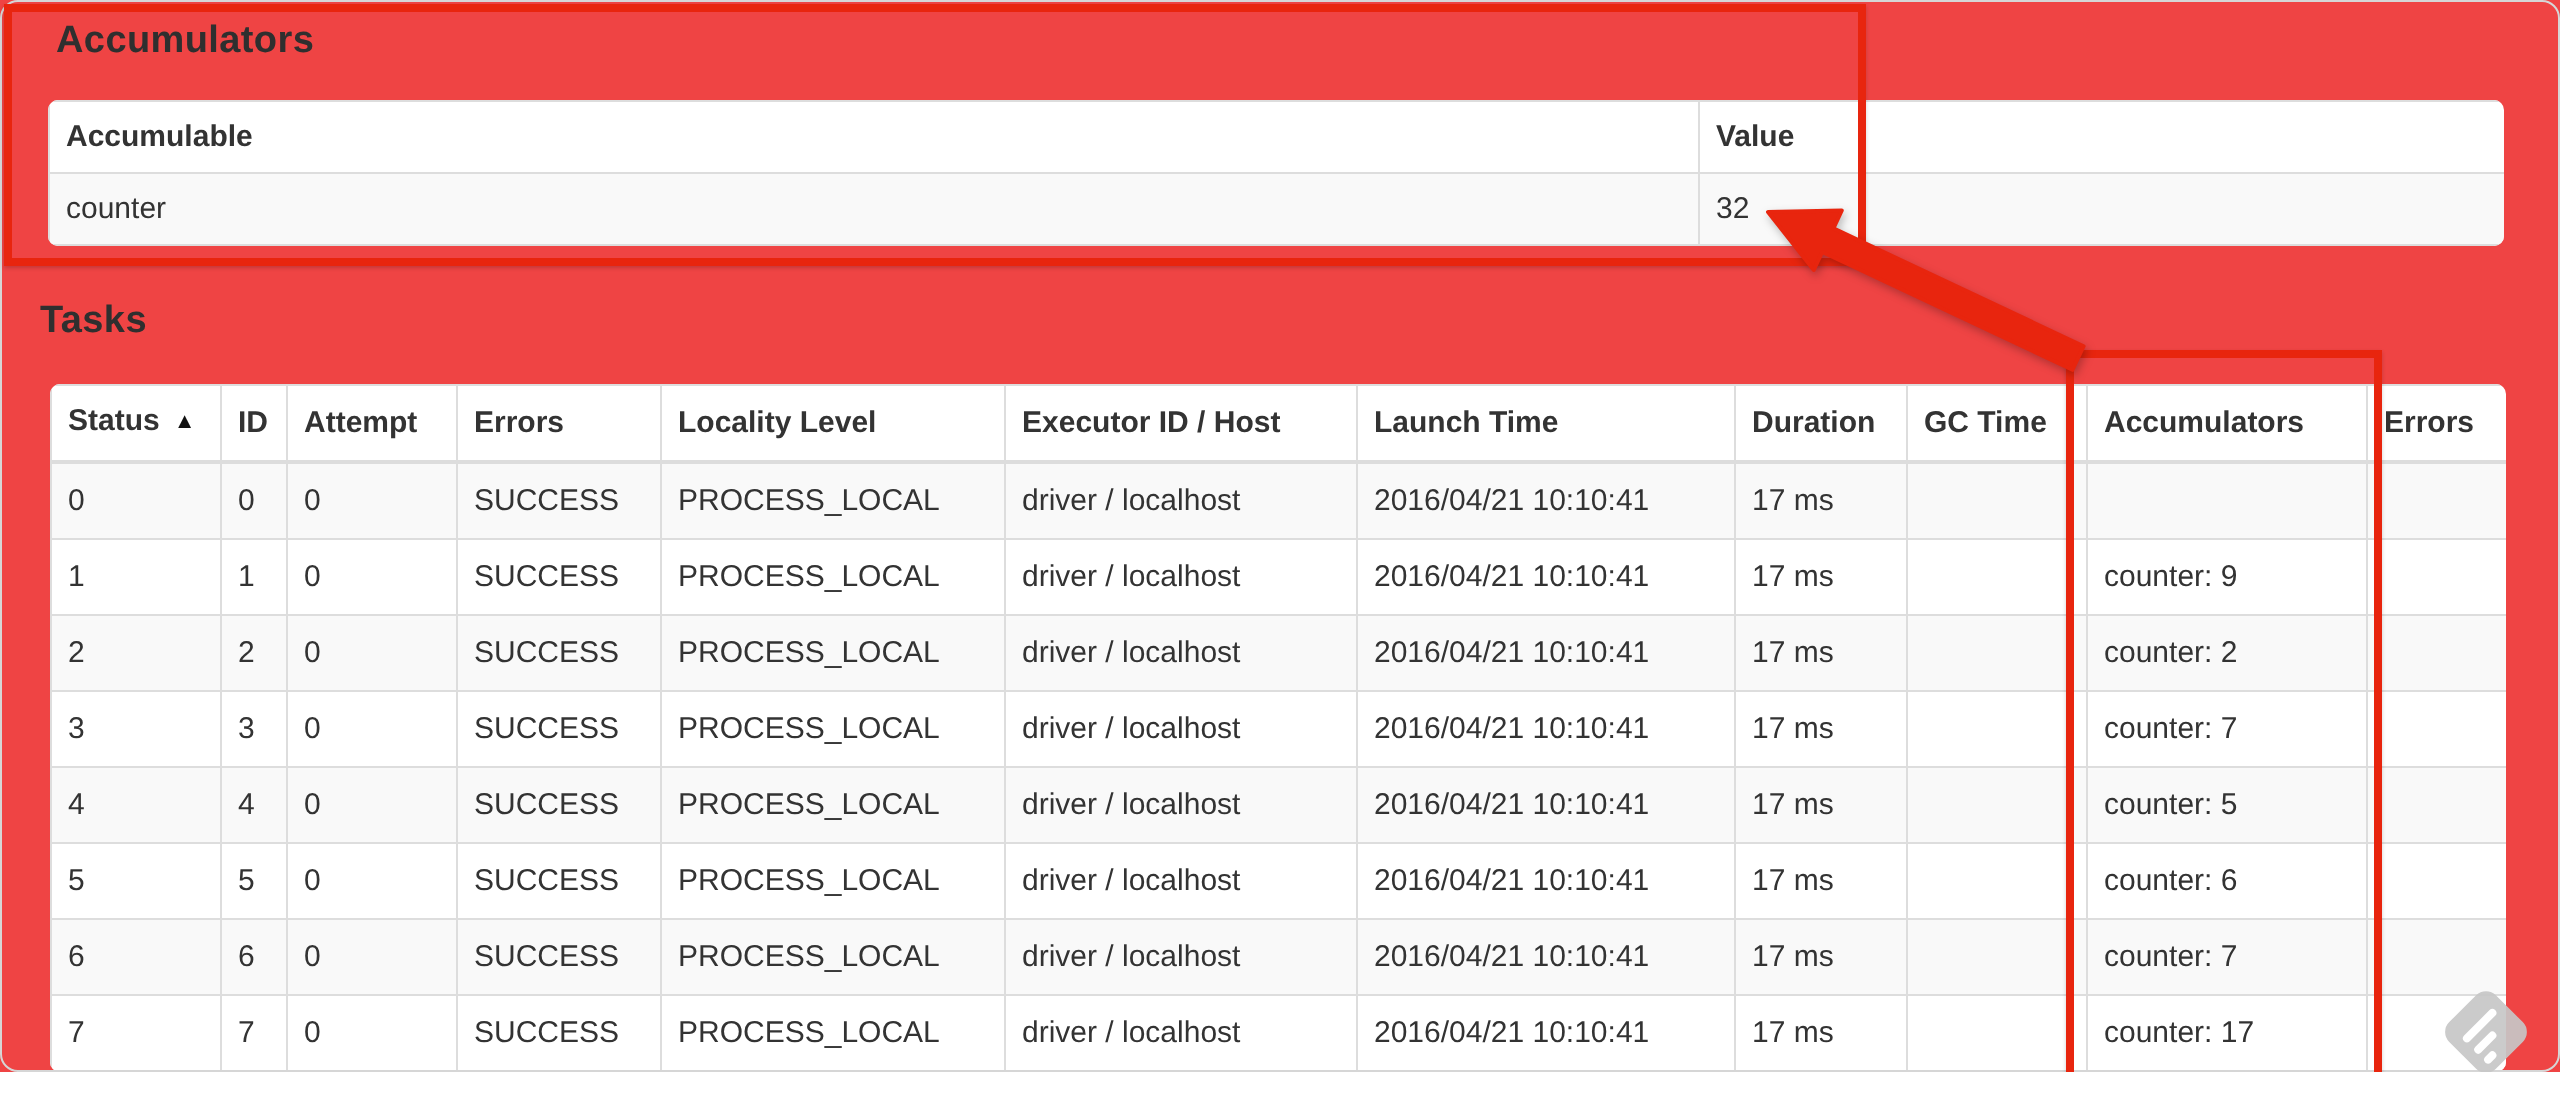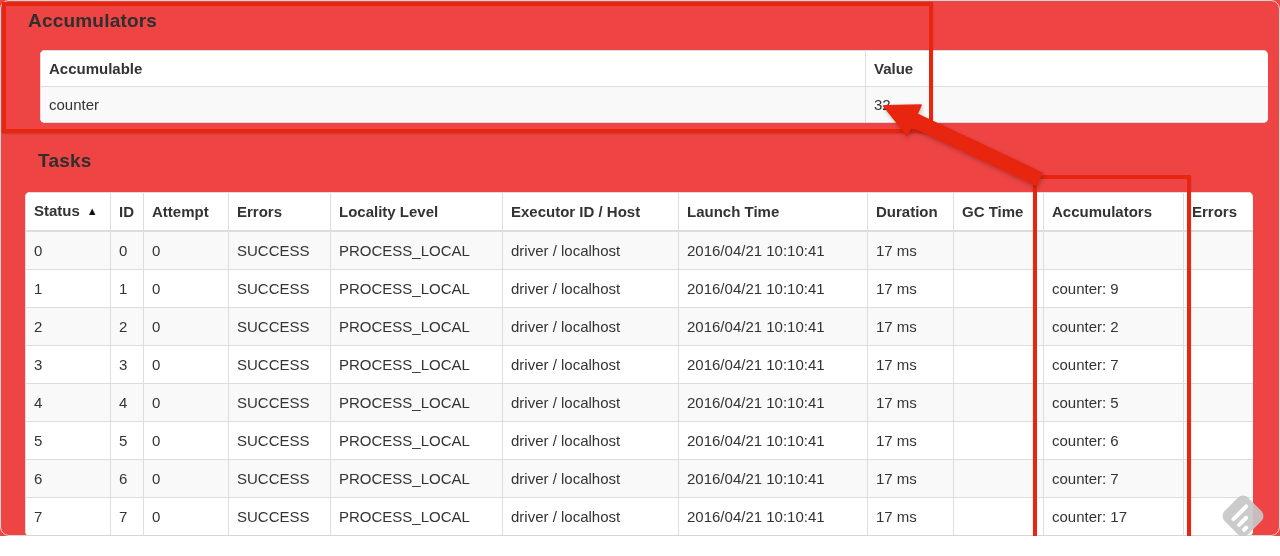--- a/index.html
+++ b/index.html
@@ -2,24 +2,24 @@
 <html style="--annotation-red: #e8250e; --table-border: #dddddd; --row-stripe: #f9f9f9; --text-color: #333333; --watermark-gray: #c7c7c7;"><head>
 <meta charset="utf-8">
 <style>
   html,body{margin:0;padding:0;background:#fff;}
   body{font-family:"Liberation Sans","DejaVu Sans",sans-serif;color:var(--text-color,#333);}
   #stage{position:relative;width:1280px;height:536px;overflow:hidden;background:#ef4444;}
   .page-frame{position:absolute;inset:0;border:1px solid #d6d6d6;border-radius:9px;pointer-events:none;}
 
   .section-heading{position:absolute;font-size:19px;font-weight:bold;color:#2f2f2f;letter-spacing:.2px;}
   #acc-heading{left:28px;top:10px;}
-  #tasks-heading{left:38px;top:150px;}
+  #tasks-heading{left:20px;top:150px;}
 
   .table-wrap{position:absolute;border-radius:5px;overflow:hidden;background:#fff;}
-  #acc-table-wrap{left:40px;top:50px;width:1228px;}
+  #acc-table-wrap{left:24px;top:50px;width:1228px;}
   #tasks-table-wrap{left:25px;top:192px;width:1228px;}
 
   table{border-collapse:collapse;table-layout:fixed;width:100%;font-size:15px;}
   th,td{border:1px solid var(--table-border,#ddd);text-align:left;vertical-align:middle;
         padding:8px 8px;overflow:hidden;white-space:nowrap;color:var(--text-color,#333);}
   th{font-weight:bold;line-height:19px;}
   tbody tr:nth-child(odd) td{background:var(--row-stripe,#f9f9f9);}
   tbody tr:nth-child(even) td{background:#fff;}
   #acc-table td{line-height:19px;}
   #tasks-table td{line-height:21px;}

